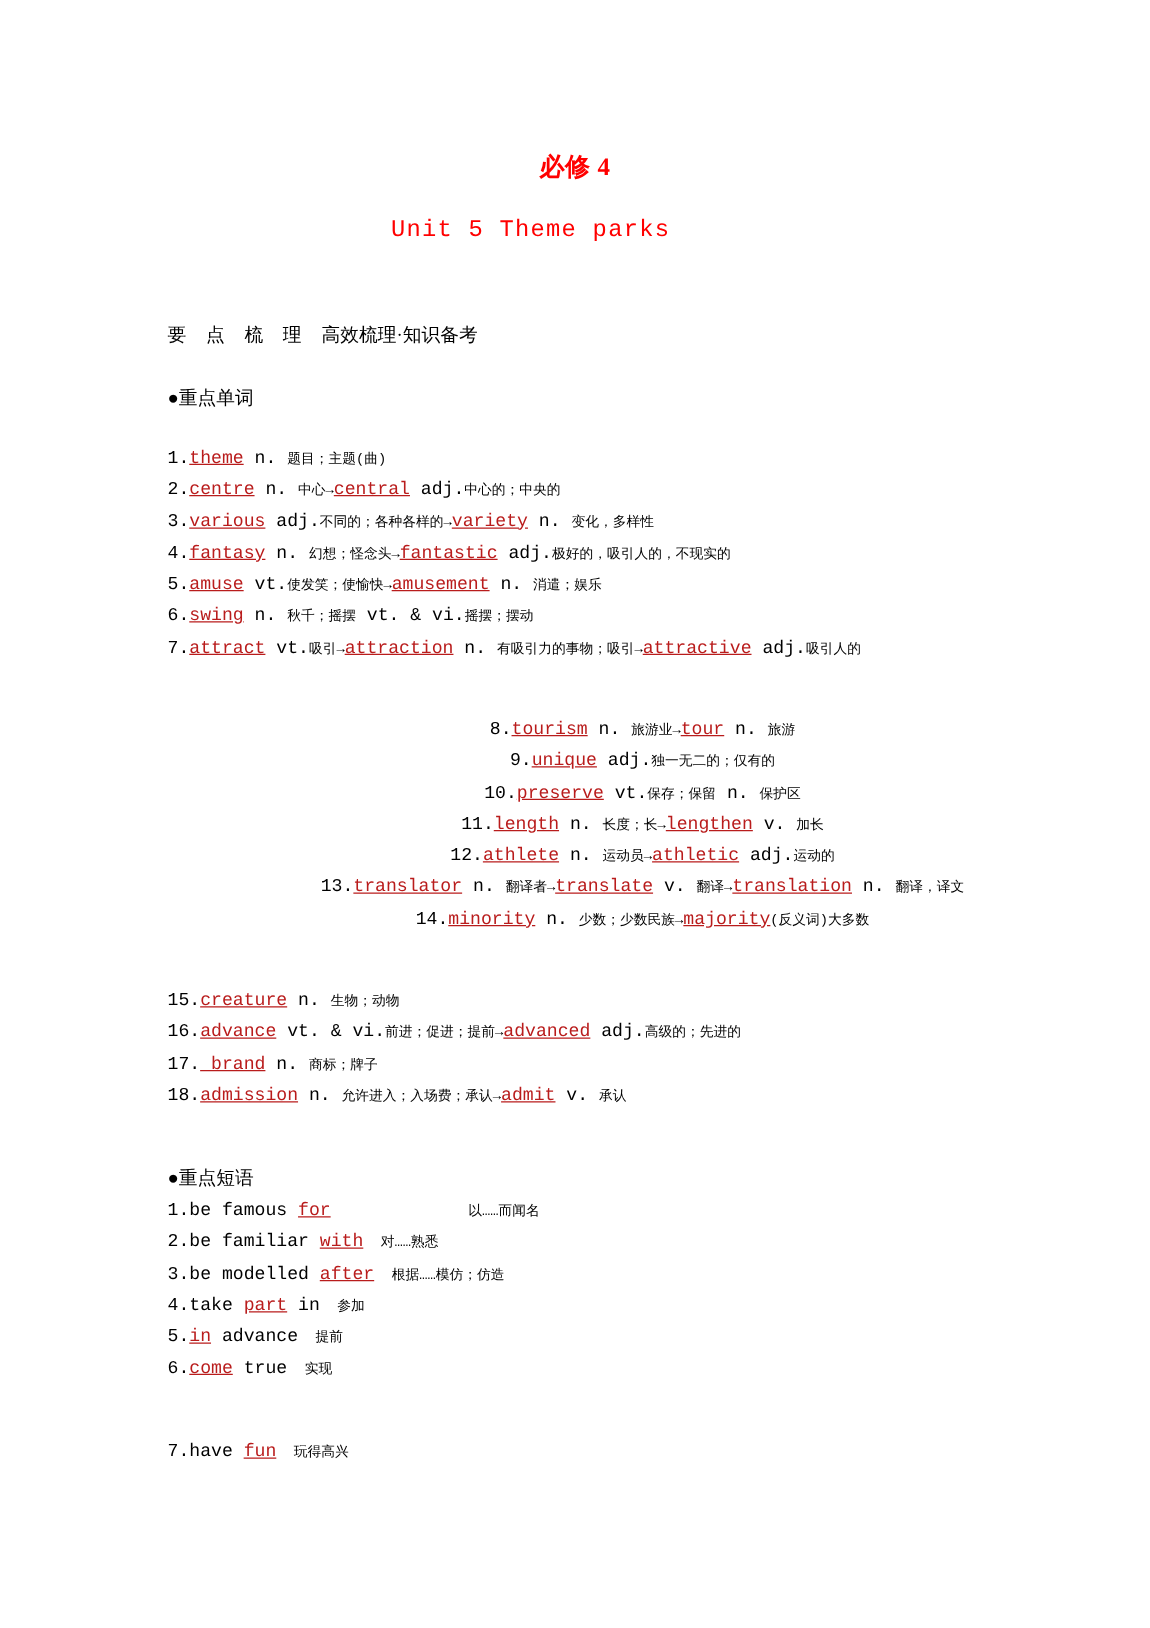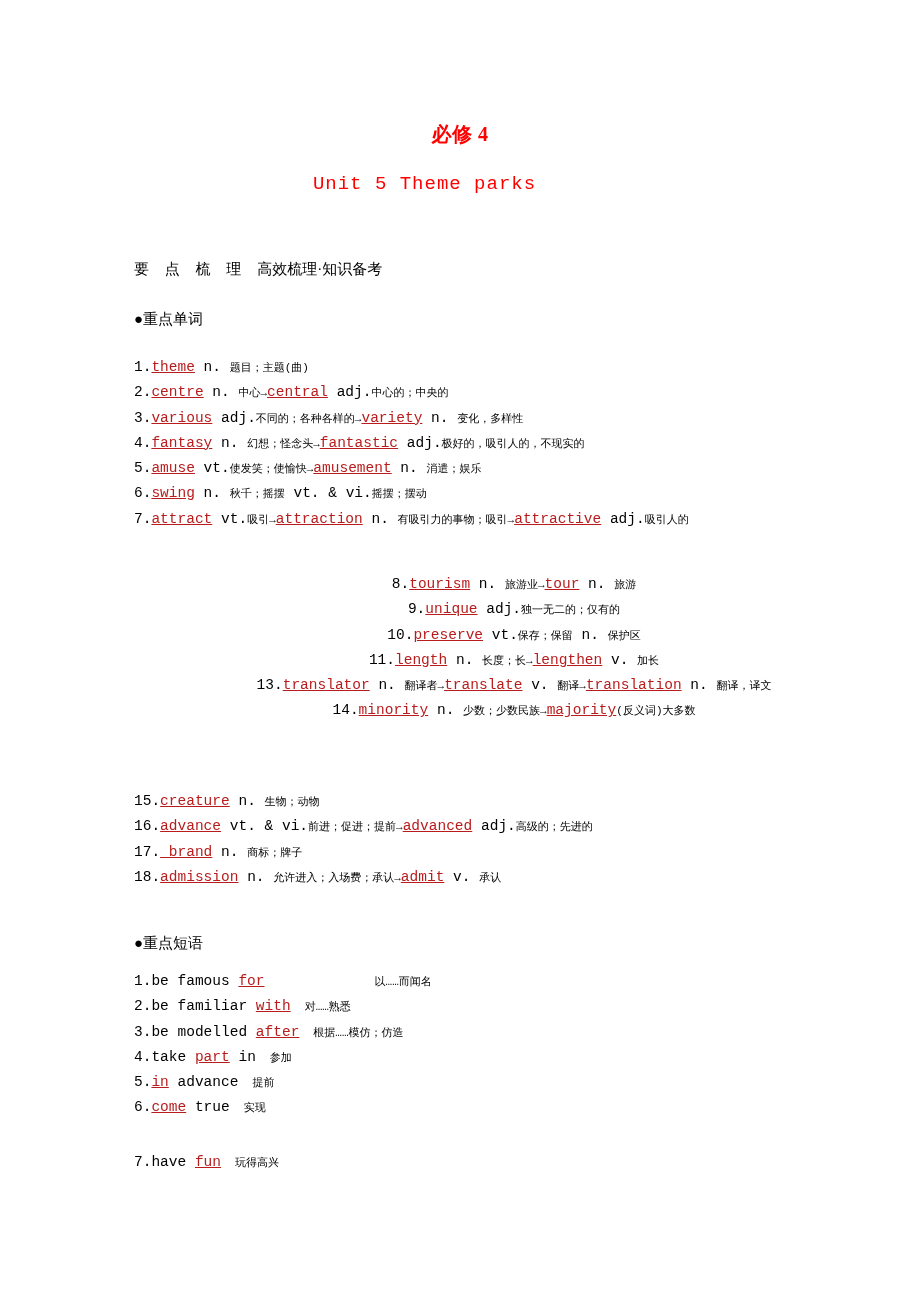--- a/index.html
+++ b/index.html
@@ -95,21 +95,21 @@
     color: #b91c1c;
     text-decoration: underline;
   }
 
   
   #words-1 { top: 355px; }
   #words-2 { top: 572px; text-align: center; }
   #words-3 { top: 789px; }
 
   
-  #phrases-1 { top: 957px; margin-top: 12px; }
+  #phrases-1 { top: 957px; }
   #phrases-2 { top: 1150px; }
 
   .gap-big { display: inline-block; width: 110px; }
   .gap-mid { display: inline-block; width: 14px; }
 </style>
 </head>
 <body>
 
 <div class="page">
 
@@ -130,20 +130,21 @@
       <div class="entry"><span class="num">4. </span><span class="kw">fantasy</span><span> n. </span><span class="cn">幻想；怪念头→</span><span class="kw">fantastic</span><span> adj.</span><span class="cn">极好的，吸引人的，不现实的</span></div>
       <div class="entry"><span class="num">5. </span><span class="kw">amuse</span><span> vt.</span><span class="cn">使发笑；使愉快→</span><span class="kw">amusement</span><span> n. </span><span class="cn">消遣；娱乐</span></div>
       <div class="entry"><span class="num">6. </span><span class="kw">swing</span><span> n. </span><span class="cn">秋千；摇摆</span><span> vt. &amp; vi.</span><span class="cn">摇摆；摆动</span></div>
       <div class="entry"><span class="num">7. </span><span class="kw">attract</span><span> vt.</span><span class="cn">吸引→</span><span class="kw">attraction</span><span> n. </span><span class="cn">有吸引力的事物；吸引→</span><span class="kw">attractive</span><span> adj.</span><span class="cn">吸引人的</span></div>
     </div>
   <div class="entry-list" id="words-2">
       <div class="entry"><span class="num">8. </span><span class="kw">tourism</span><span> n. </span><span class="cn">旅游业→</span><span class="kw">tour</span><span> n. </span><span class="cn">旅游</span></div>
       <div class="entry"><span class="num">9. </span><span class="kw">unique</span><span> adj.</span><span class="cn">独一无二的；仅有的</span></div>
       <div class="entry"><span class="num">10. </span><span class="kw">preserve</span><span> vt.</span><span class="cn">保存；保留</span><span> n. </span><span class="cn">保护区</span></div>
       <div class="entry"><span class="num">11. </span><span class="kw">length</span><span> n. </span><span class="cn">长度；长→</span><span class="kw">lengthen</span><span> v. </span><span class="cn">加长</span></div>
+      <div class="entry"><span class="num">12. </span><span class="kw">athlete</span><span> n. </span><span class="cn">运动员→</span><span class="kw">athletic</span><span> adj.</span><span class="cn">运动的</span></div>
       <div class="entry"><span class="num">13. </span><span class="kw">translator</span><span> n. </span><span class="cn">翻译者→</span><span class="kw">translate</span><span> v. </span><span class="cn">翻译→</span><span class="kw">translation</span><span> n. </span><span class="cn">翻译，译文</span></div>
       <div class="entry"><span class="num">14. </span><span class="kw">minority</span><span> n. </span><span class="cn">少数；少数民族→</span><span class="kw">majority</span><span class="cn">(反义词)大多数</span></div>
     </div>
   <div class="entry-list" id="words-3">
       <div class="entry"><span class="num">15. </span><span class="kw">creature</span><span> n. </span><span class="cn">生物；动物</span></div>
       <div class="entry"><span class="num">16. </span><span class="kw">advance</span><span> vt. &amp; vi.</span><span class="cn">前进；促进；提前→</span><span class="kw">advanced</span><span> adj.</span><span class="cn">高级的；先进的</span></div>
       <div class="entry"><span class="num">17. </span><span class="kw"> brand</span><span> n. </span><span class="cn">商标；牌子</span></div>
       <div class="entry"><span class="num">18. </span><span class="kw">admission</span><span> n. </span><span class="cn">允许进入；入场费；承认→</span><span class="kw">admit</span><span> v. </span><span class="cn">承认</span></div>
     </div>
 

